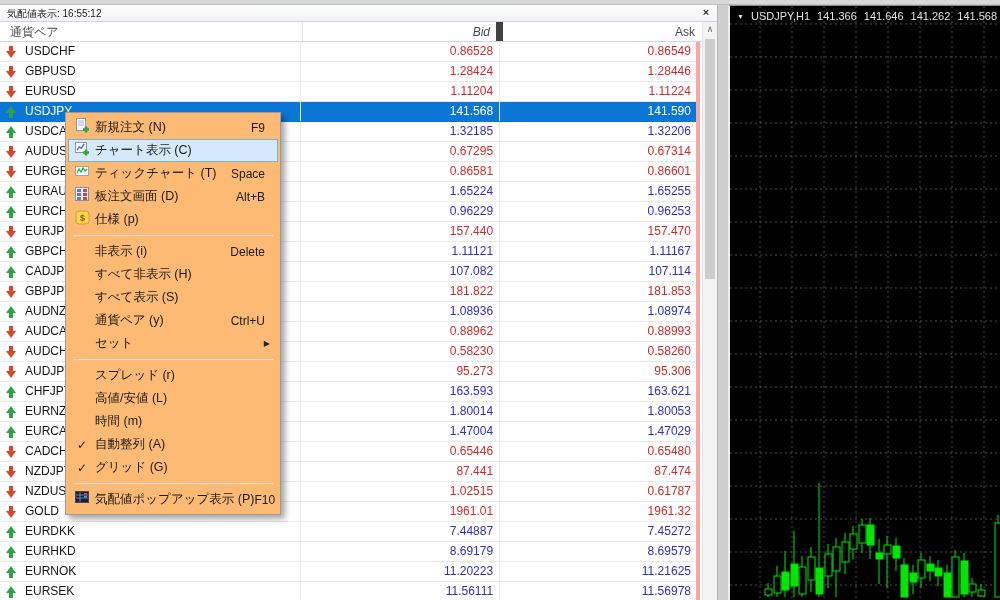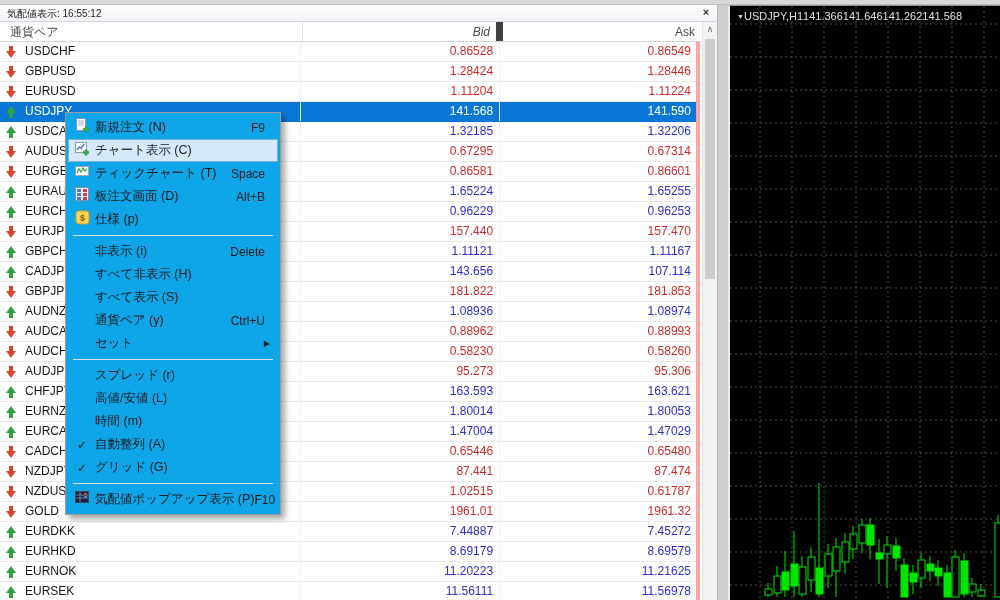--- a/index.html
+++ b/index.html
@@ -43,26 +43,26 @@
   .arr-down .head { bottom:0; border-top:7px solid #d8472b; }
   .arr-down .stem { top:0; height:5px; background:#d8472b; }
 
   
   .mw-scroll { position:absolute; top:17px; right:0; bottom:0; width:15px; background:#f3f3f3; border-left:1px solid #e6e6e6; }
   .mw-scroll-up { height:15px; text-align:center; font-size:9px; line-height:15px; color:#666; }
   .mw-scroll-thumb { position:absolute; left:2px; right:2px; top:17px; height:240px; background:#cdcdcd; }
 
   
   .chart { position:absolute; left:728px; top:5px; width:272px; height:595px; background:#000; border-left:2px solid #ececec; border-top:1px solid #8f8f8f; }
-  .chart-header { position:absolute; left:7px; top:4px; display:flex; align-items:center; font-size:11px; color:#e2e2e2; z-index:2; white-space:nowrap; }
+  .chart-header { position:absolute; left:7px; top:4px; display:flex; align-items:center; gap:7px; font-size:11px; color:#e2e2e2; z-index:2; white-space:nowrap; }
   .chart-header .dd { font-size:7px; color:#d8d8d8; }
   .chart svg { position:absolute; left:0; top:0; }
 
   
-  .menu { position:absolute; left:65px; top:112px; width:216px; background:#0ea5e9; border:1px solid #9b9b9b; box-shadow:4px 4px 6px rgba(0,0,0,.35); padding:3px 0; z-index:10; }
+  .menu { position:absolute; left:65px; top:112px; width:216px; background:#fdba74; border:1px solid #9b9b9b; box-shadow:4px 4px 6px rgba(0,0,0,.35); padding:3px 0; z-index:10; }
   .menu-item { position:relative; display:flex; align-items:center; height:23px; margin:0 2px; border:1px solid transparent; }
   .menu-item.hl { background:#d5e9fa; border-color:#7ab0d8; }
   .mi-icon { width:26px; flex:0 0 auto; display:flex; justify-content:center; align-items:center; }
   .mi-check { font-size:12px; color:#222; }
   .mi-label { flex:1; font-size:12.5px; color:#1a1a1a; white-space:nowrap; }
   .mi-shortcut { font-size:12px; color:#1a1a1a; padding-right:12px; }
   .mi-sub { position:absolute; right:7px; font-size:8px; color:#222; }
   .menu-sep { height:1px; background:#e0e0e0; margin:4px 7px; }
 </style>
 </head>
@@ -205,21 +205,21 @@
           <div class="cell ask up">1.11167</div>
         </div>
         <div class="mw-row">
           <div class="cell sym">
             <span class="arr arr-up">
               <span class="head"></span>
               <span class="stem"></span>
             </span>
             <span class="symtxt">CADJPY</span>
           </div>
-          <div class="cell bid up">143.656</div>
+          <div class="cell bid up">107.082</div>
           <div class="cell ask up">107.114</div>
         </div>
         <div class="mw-row">
           <div class="cell sym">
             <span class="arr arr-down">
               <span class="head"></span>
               <span class="stem"></span>
             </span>
             <span class="symtxt">GBPJPY</span>
           </div>

